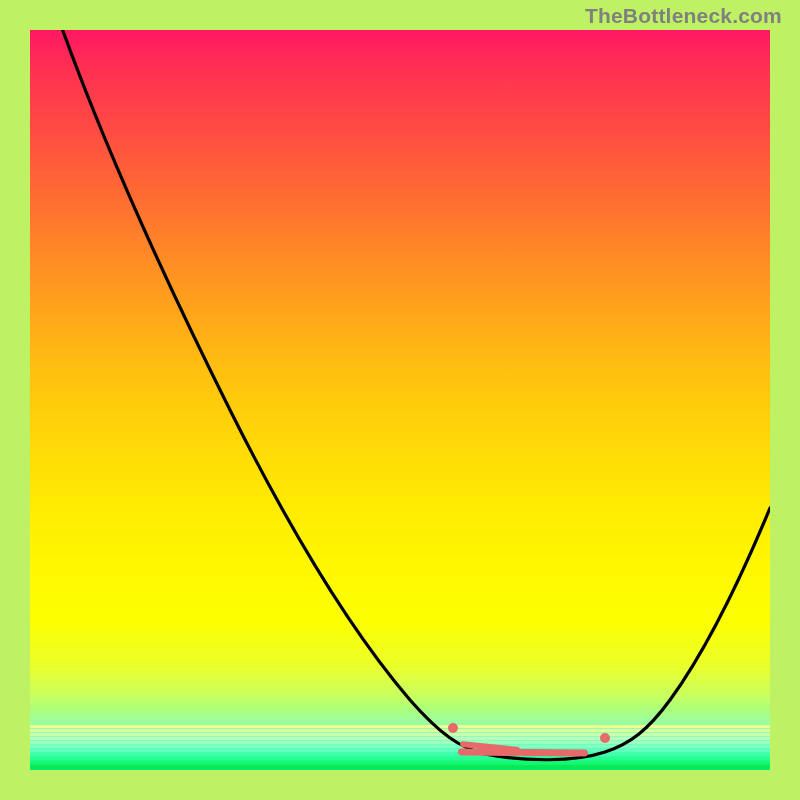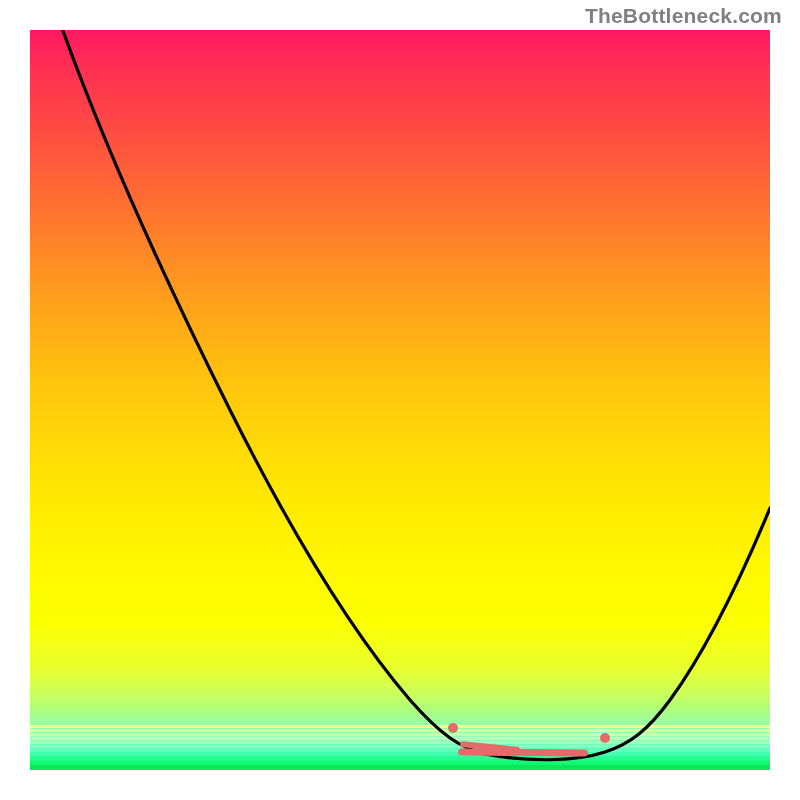--- a/index.html
+++ b/index.html
@@ -10,21 +10,21 @@
     background: #000;
     overflow: hidden;
     font-family: Arial, Helvetica, sans-serif;
   }
   .frame {
     position: absolute;
     left: 0;
     top: 0;
     width: 800px;
     height: 800px;
-    background: #ffffff;
+    background: #bef264;
   }
   .plot-area {
     position: absolute;
     left: 30px;
     top: 30px;
     width: 740px;
     height: 740px;
     overflow: hidden;
   }
   .gradient {

